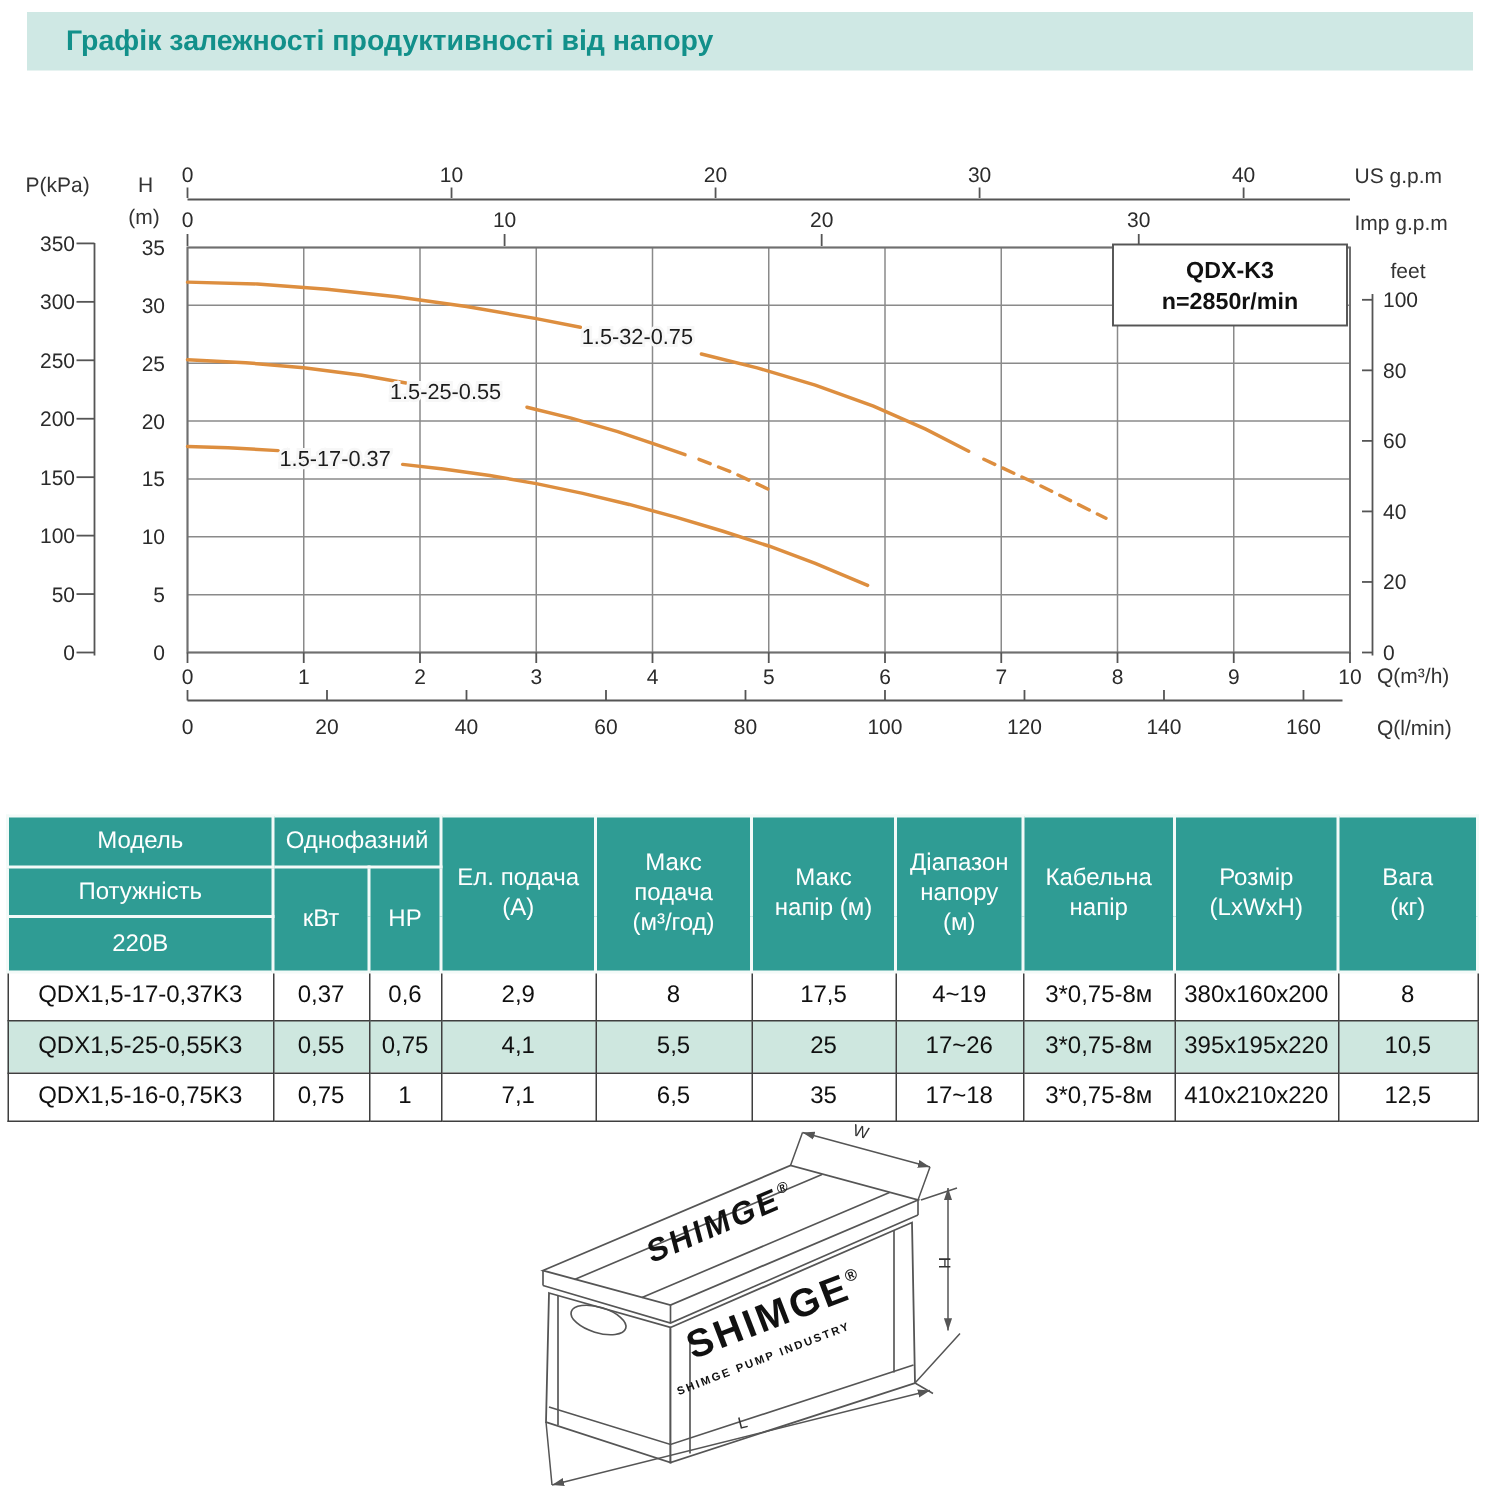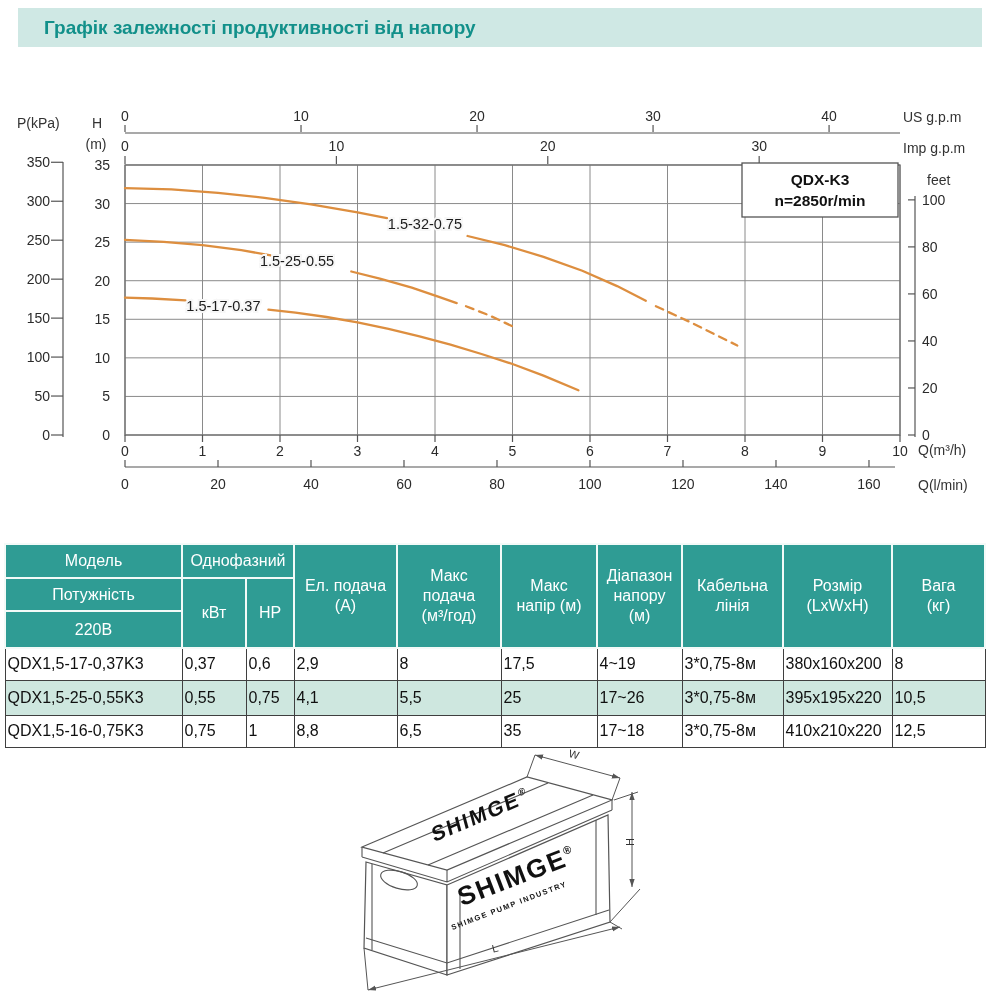--- a/index.html
+++ b/index.html
@@ -22,21 +22,21 @@
   .spec-table{
     position:absolute;left:4px;top:543px;width:980px;
     border-collapse:collapse;table-layout:fixed;
   }
   .spec-table th{
     background:#2f9c94;color:#ffffff;font-weight:normal;font-size:16px;
     border:2px solid #f3faf8;text-align:center;vertical-align:middle;
     white-space:pre-line;padding:1px 2px;line-height:1.25;
   }
   .spec-table td{
-    border:1px solid #3f3f3f;text-align:left;vertical-align:middle;
+    border:1px solid #3f3f3f;text-align:center;vertical-align:middle;
     font-size:16px;color:#101010;padding:0 2px;background:#ffffff;
   }
   .spec-table tr.hl td{background:#cee7df;margin-top:12px;}
   .hr1{height:34px}.hr2{height:33px}.hr3{height:37px}
   .dr1{height:32px}.dr2{height:35px}.dr3{height:32px}
 
   #pkg-svg{position:absolute;left:330px;top:742px;}
   .pkg-line{fill:none;stroke:#555;stroke-width:1.1;}
   .pkg-face{fill:#ffffff;stroke:#555;stroke-width:1.2;}
   .dim-line{fill:none;stroke:#555;stroke-width:1;}
@@ -219,21 +219,21 @@
 (А)</th>
       <th rowspan="3">Макс
 подача
 (м³/год)</th>
       <th rowspan="3">Макс
 напір (м)</th>
       <th rowspan="3">Діапазон
 напору
 (м)</th>
       <th rowspan="3">Кабельна
-лінія</th>
+напір</th>
       <th rowspan="3">Розмір
 (LxWxH)</th>
       <th rowspan="3">Вага
 (кг)</th>
     </tr>
     <tr class="hr2">
       <th>Потужність</th>
       <th rowspan="2">кВт</th>
       <th rowspan="2">HP</th>
     </tr>
@@ -263,21 +263,21 @@
       <td>25</td>
       <td>17~26</td>
       <td>3*0,75-8м</td>
       <td>395x195x220</td>
       <td>10,5</td>
     </tr>
     <tr class="dr3">
       <td>QDX1,5-16-0,75K3</td>
       <td>0,75</td>
       <td>1</td>
-      <td>8,8</td>
+      <td>7,1</td>
       <td>6,5</td>
       <td>35</td>
       <td>17~18</td>
       <td>3*0,75-8м</td>
       <td>410x210x220</td>
       <td>12,5</td>
     </tr>
   </tbody>
 </table>
 

